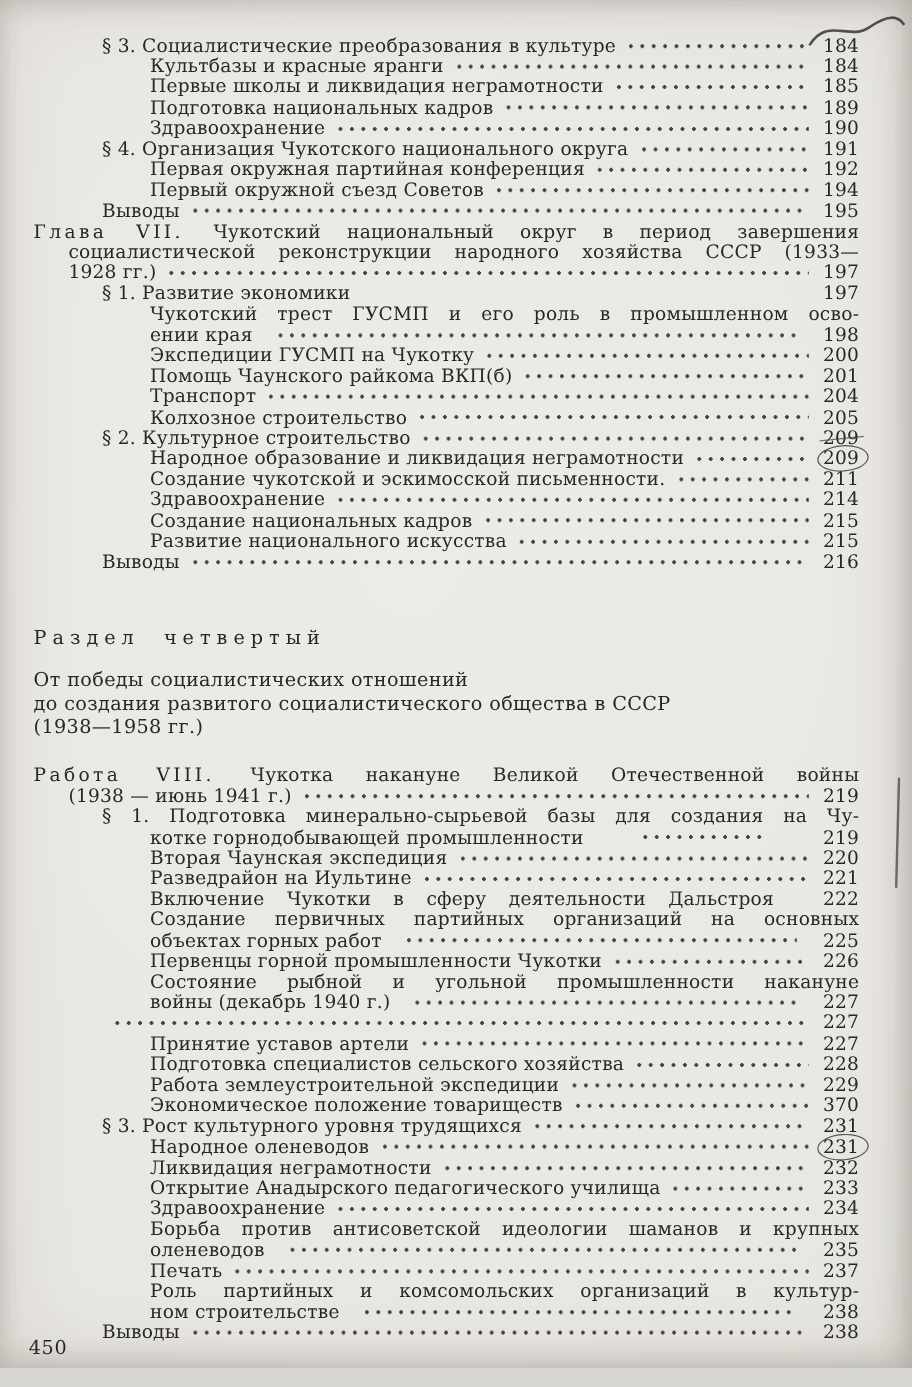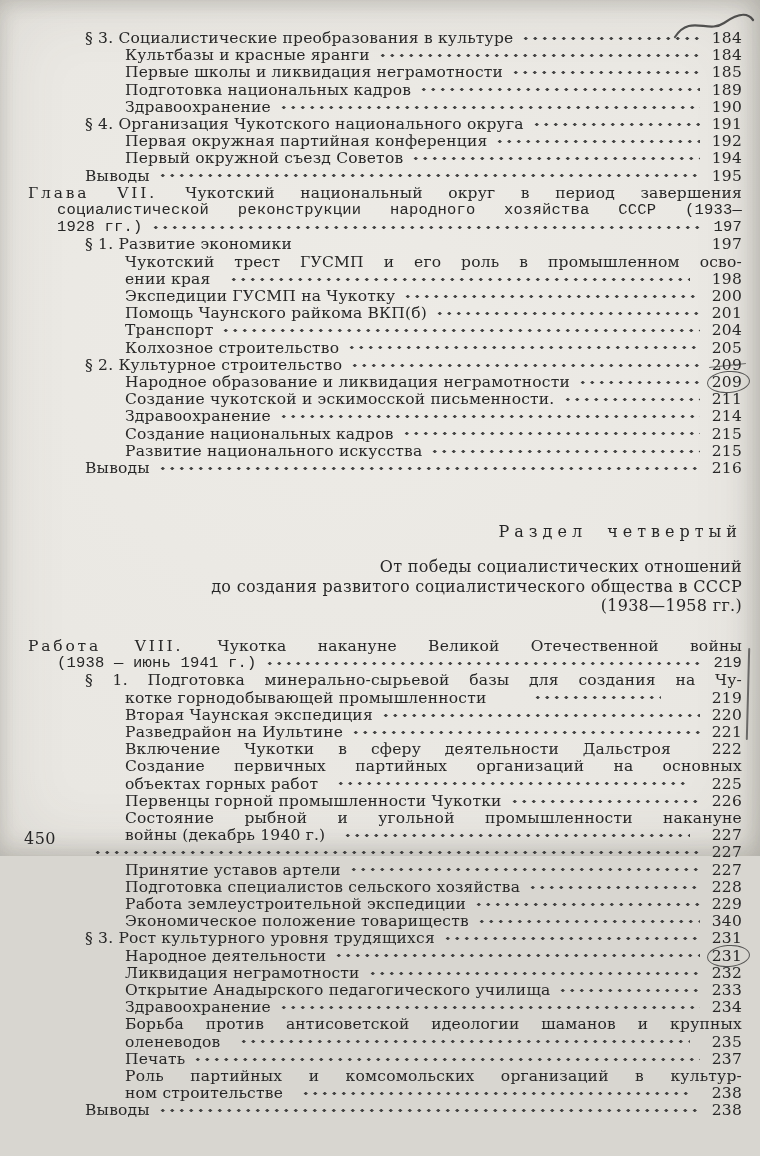--- a/index.html
+++ b/index.html
@@ -8,43 +8,43 @@
     --pen:#3c3c3c;
   }
   html,body{margin:0;padding:0;}
   body{
     width:760px;height:1156px;overflow:hidden;
     background:#d8d6d0;
     font-family:"DejaVu Serif","Liberation Serif",serif;
   }
   .page{
     position:relative;
-    width:760px;height:856px;
+    width:760px;height:1140px;
     box-sizing:border-box;
-    padding:30px 18px 0 28px;
+    padding:30px 44px 0 28px;
     background:radial-gradient(120% 100% at 45% 40%, #edebe6 0%, var(--paper) 60%, #e0ded7 100%);
     box-shadow:
       inset 0 0 70px rgba(90,85,75,.12),
       inset -10px 0 25px rgba(70,65,55,.15),
       inset 0 -8px 22px rgba(70,65,55,.10),
       inset 0 6px 16px rgba(120,115,105,.08);
     color:var(--ink);
     font-size:15.5px;
     line-height:17.2px;
     letter-spacing:.2px;
   }
 
   
   .toc{position:relative;}
   .row{display:flex;align-items:baseline;min-height:17.2px;}
   .txt{white-space:nowrap;}
   .lvl0{padding-left:0;}
   .lvl1{padding-left:57px;}
   .lvl2{padding-left:97px;}
-  .lvl0.cont{padding-left:29px;font-family:Liberation Mono, monospace;}
+  .lvl0.cont{padding-left:29px;}
   .lvl1.cont{padding-left:97px;gap:39px;}
   .lvl2.cont{padding-left:97px;gap:10px;}
   .chap{letter-spacing:2.8px;padding-right:3px;}
 
   .fill .txt{flex:1 1 auto;white-space:normal;text-align:justify;text-align-last:justify;}
 
   .stretch .txt{flex:1 1 auto;white-space:normal;text-align:justify;text-align-last:justify;margin-right:16px;}
   .stretch .leader{flex:0 0 6px;}
 
   .leader{flex:1 1 auto;margin:0 5px 0 7px;min-width:6px;}
@@ -62,21 +62,21 @@
     border:1.6px solid var(--pen);border-radius:50%;
     transform:rotate(-4deg);opacity:.85;
   }
   .pg.struck::after{
     content:'';position:absolute;left:4px;right:-4px;top:46%;
     border-top:1.5px solid var(--pen);
     transform:rotate(-6deg);opacity:.7;
   }
 
   
-  .heading{margin:46px 0 22px;text-align:right;}
+  .heading{margin:46px 0 22px;text-align:left;}
   .kicker{font-size:16px;letter-spacing:5px;word-spacing:10px;margin-bottom:17px;}
   .title{font-weight:normal;font-size:16px;line-height:19.5px;letter-spacing:.3px;}
 
   
   .folio{position:absolute;left:24px;bottom:9px;font-size:16px;letter-spacing:.5px;}
 
   
   .pen-squiggle{position:absolute;top:10px;right:4px;opacity:.8;}
   .pen-line{
     position:absolute;right:11px;top:648px;width:2px;height:92px;
@@ -296,29 +296,29 @@
         <span class="pg">228</span>
       </div>
       <div class="row lvl2">
         <span class="txt">Работа землеустроительной экспедиции</span>
         <span class="leader dotted">&nbsp;</span>
         <span class="pg">229</span>
       </div>
       <div class="row lvl2">
         <span class="txt">Экономическое положение товариществ</span>
         <span class="leader dotted">&nbsp;</span>
-        <span class="pg">340</span>
+        <span class="pg">370</span>
       </div>
       <div class="row lvl1">
         <span class="txt">§ 3. Рост культурного уровня трудящихся</span>
         <span class="leader dotted">&nbsp;</span>
         <span class="pg">231</span>
       </div>
       <div class="row lvl2">
-        <span class="txt">Народное деятельности</span>
+        <span class="txt">Народное оленеводов</span>
         <span class="leader dotted">&nbsp;</span>
         <span class="pg circled">231</span>
       </div>
       <div class="row lvl2">
         <span class="txt">Ликвидация неграмотности</span>
         <span class="leader dotted">&nbsp;</span>
         <span class="pg">232</span>
       </div>
       <div class="row lvl2">
         <span class="txt">Открытие Анадырского педагогического училища</span>

